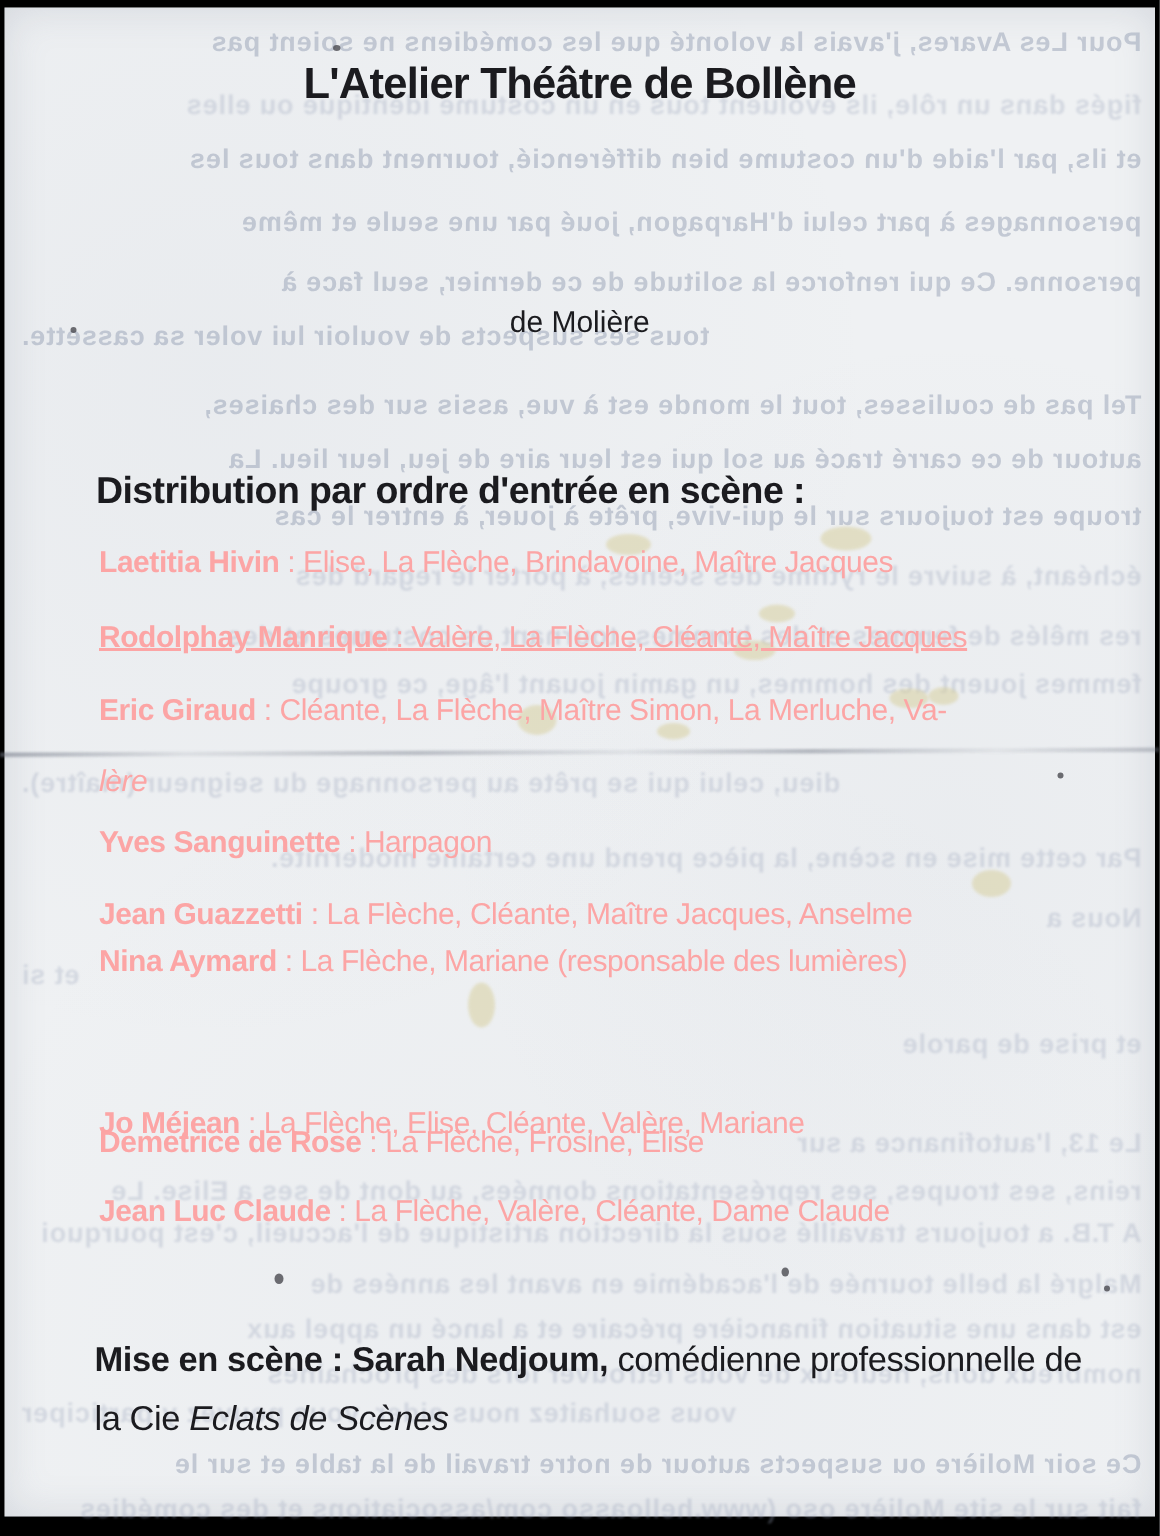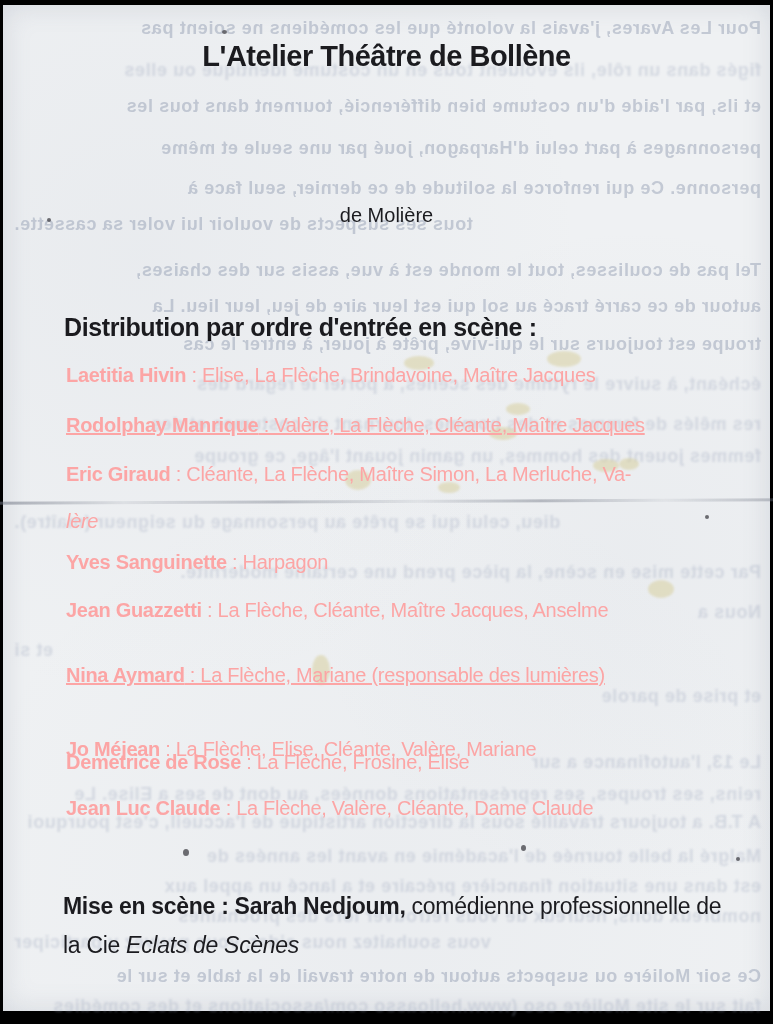--- a/index.html
+++ b/index.html
@@ -119,21 +119,21 @@
 
     <div class="dist-heading ink">Distribution par ordre d'entrée en scène :</div>
 
     <div id="cast-list">
         <div class="cast-line" style="top: 358px;"><b>Laetitia Hivin</b><span> : Elise, La Flèche, Brindavoine, Maître Jacques</span></div>
         <div class="cast-line" style="top: 408px; text-decoration: underline;"><b>Rodolphay Manrique</b><span> : Valère, La Flèche, Cléante, Maître Jacques</span></div>
         <div class="cast-line" style="top: 457px;"><b>Eric Giraud</b><span> : Cléante, La Flèche, Maître Simon, La Merluche, Va-</span></div>
         <div class="cast-line" style="top: 504px; font-style: italic;"><span>lère</span></div>
         <div class="cast-line" style="top: 545px;"><b>Yves Sanguinette</b><span> : Harpagon</span></div>
         <div class="cast-line" style="top: 593px;"><b>Jean Guazzetti</b><span> : La Flèche, Cléante, Maître Jacques, Anselme</span></div>
-        <div class="cast-line" style="top: 658px; text-decoration: underline;"><b>Nina Aymard</b><span> : La Flèche, Mariane (responsable des lumières)</span></div>
+        <div class="cast-line" style="top: 624px;"><b>Nina Aymard</b><span> : La Flèche, Mariane (responsable des lumières)</span></div>
         <div class="cast-line" style="top: 688px; margin-top: 44px;"><b>Jo Méjean</b><span> : La Flèche, Elise, Cléante, Valère, Mariane</span></div>
         <div class="cast-line" style="top: 745px;"><b>Demetrice de Rose</b><span> : La Flèche, Frosine, Elise</span></div>
         <div class="cast-line" style="top: 791px;"><b>Jean Luc Claude</b><span> : La Flèche, Valère, Cléante, Dame Claude</span></div>
       </div>
 
     <div class="direction-line" style="top:890px">
       <b>Mise en scène : Sarah Nedjoum,</b><span> comédienne professionnelle de</span>
     </div>
     <div class="direction-line" style="top:929px">
       <span>la Cie </span><i>Eclats de Scènes</i>

